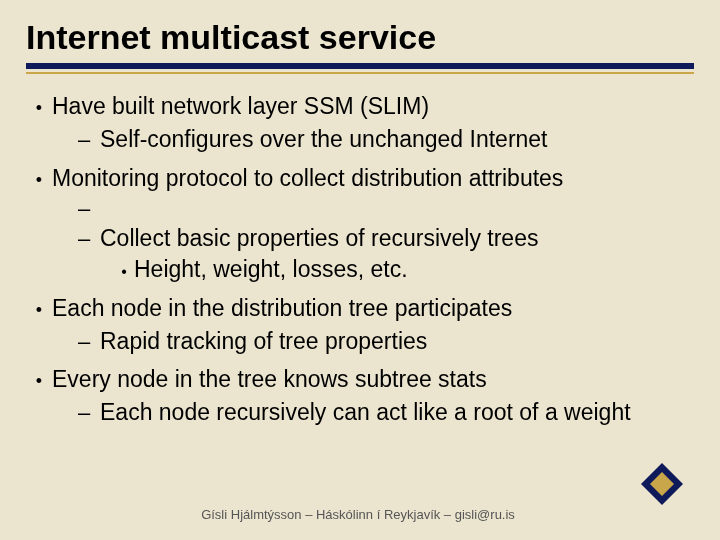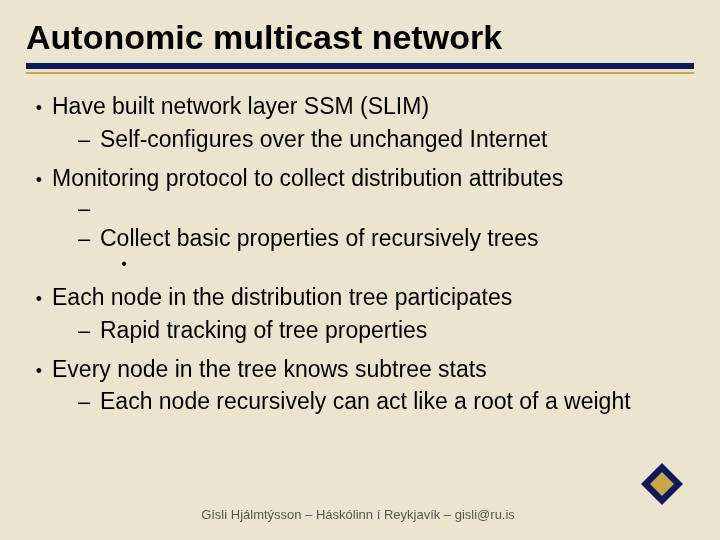--- a/index.html
+++ b/index.html
@@ -104,21 +104,21 @@
     bottom: 34px;
     width: 44px;
     height: 44px;
   }
 </style>
 </head>
 <body>
 
 <div class="slide">
 
-  <h1 class="title">Autonomic multicast network</h1>
+  <h1 class="title">Internet multicast service</h1>
   <div class="rule-thick"></div>
   <div class="rule-thin"></div>
 
   <ul class="top">
 
     <li>
       <div class="li-row">
         <span class="bullet-dot">•</span>
         <span class="l1-text">Have built network layer SSM (SLIM)</span>
       </div>
@@ -145,20 +145,21 @@
         </li>
         <li>
           <div class="li-row">
             <span class="dash">–</span>
             <span class="l2-text">Collect basic properties of recursively trees</span>
           </div>
           <ul class="subsub">
             <li>
               <div class="li-row">
                 <span class="dot2">•</span>
+                <span class="l3-text">Height, weight, losses, etc.</span>
               </div>
             </li>
           </ul>
         </li>
       </ul>
     </li>
 
     <li>
       <div class="li-row">
         <span class="bullet-dot">•</span>

